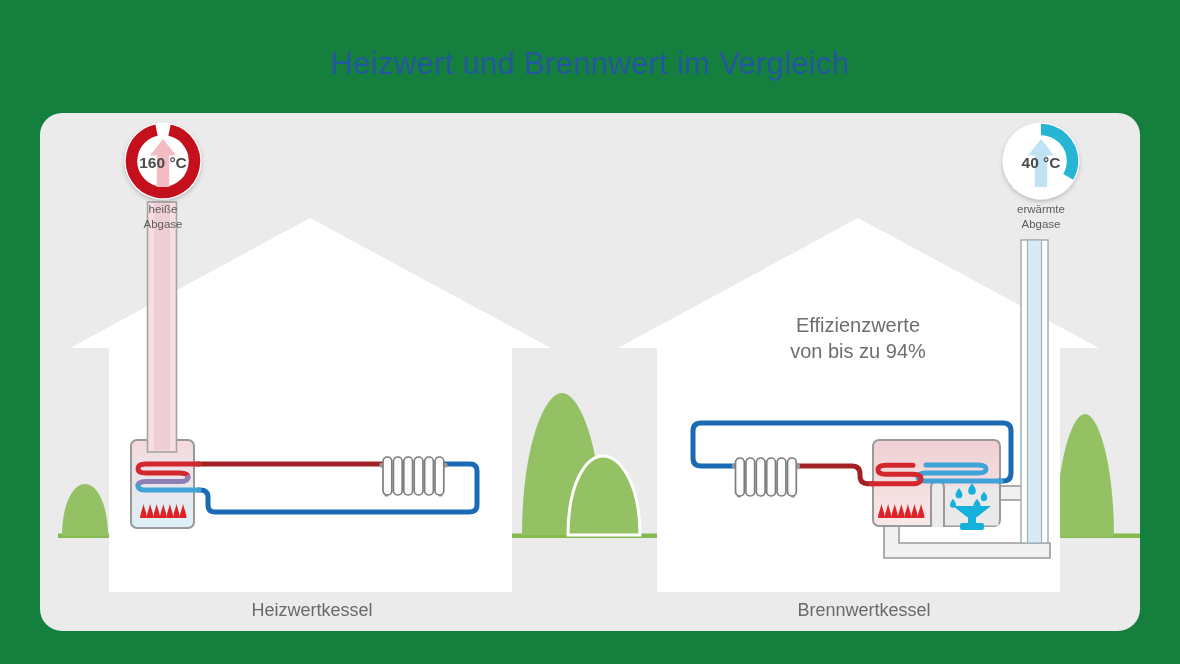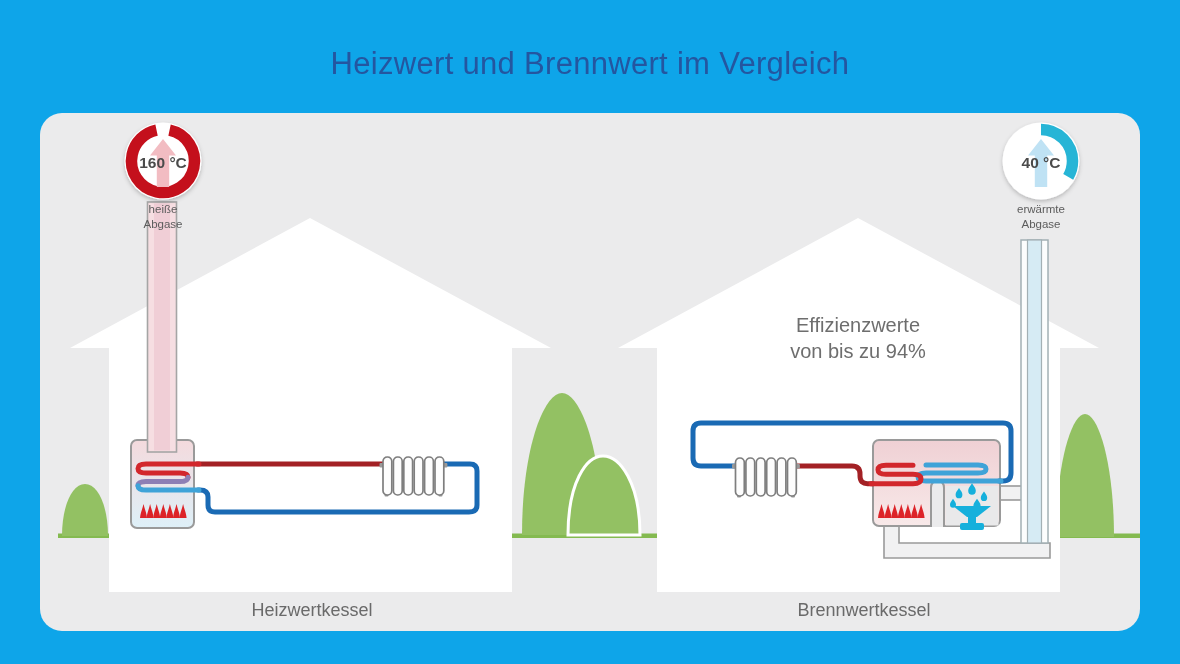--- a/index.html
+++ b/index.html
@@ -1,17 +1,17 @@
 <!DOCTYPE html>
 <html><head>
 <meta charset="utf-8">
 <style>
   html,body{margin:0;padding:0;background:#ffffff;}
   body{font-family:"Liberation Sans","DejaVu Sans",sans-serif;}
-  #stage{position:relative;width:1180px;height:664px;background:#0ea5e9;overflow:hidden;}
+  #stage{position:relative;width:1180px;height:664px;background:#15803d;overflow:hidden;}
   svg{display:block;}
   text{font-family:"Liberation Sans","DejaVu Sans",sans-serif;}
   .title-text{font-size:31px;font-weight:400;letter-spacing:0.3px;}
   .caption-text{font-size:18px;fill:#6a6a6a;}
   .note-text{font-size:20px;fill:#6e6e6e;}
   .gauge-label{font-size:11.5px;fill:#5c5c5c;}
   .gauge-value{font-size:15.5px;font-weight:bold;fill:#4b4b4b;}
   .pipe{fill:none;stroke-width:5;stroke-linecap:round;stroke-linejoin:round;}
 </style>
 </head>

